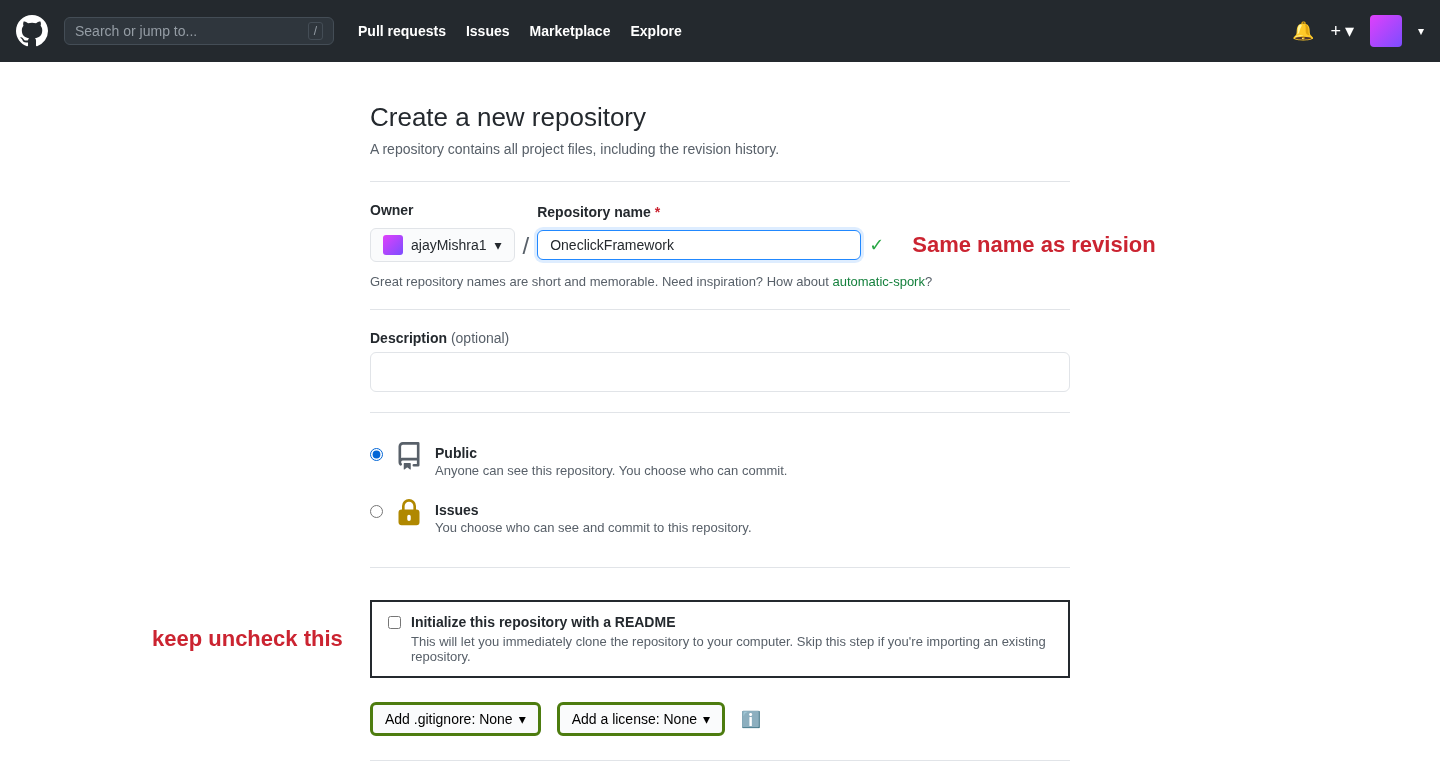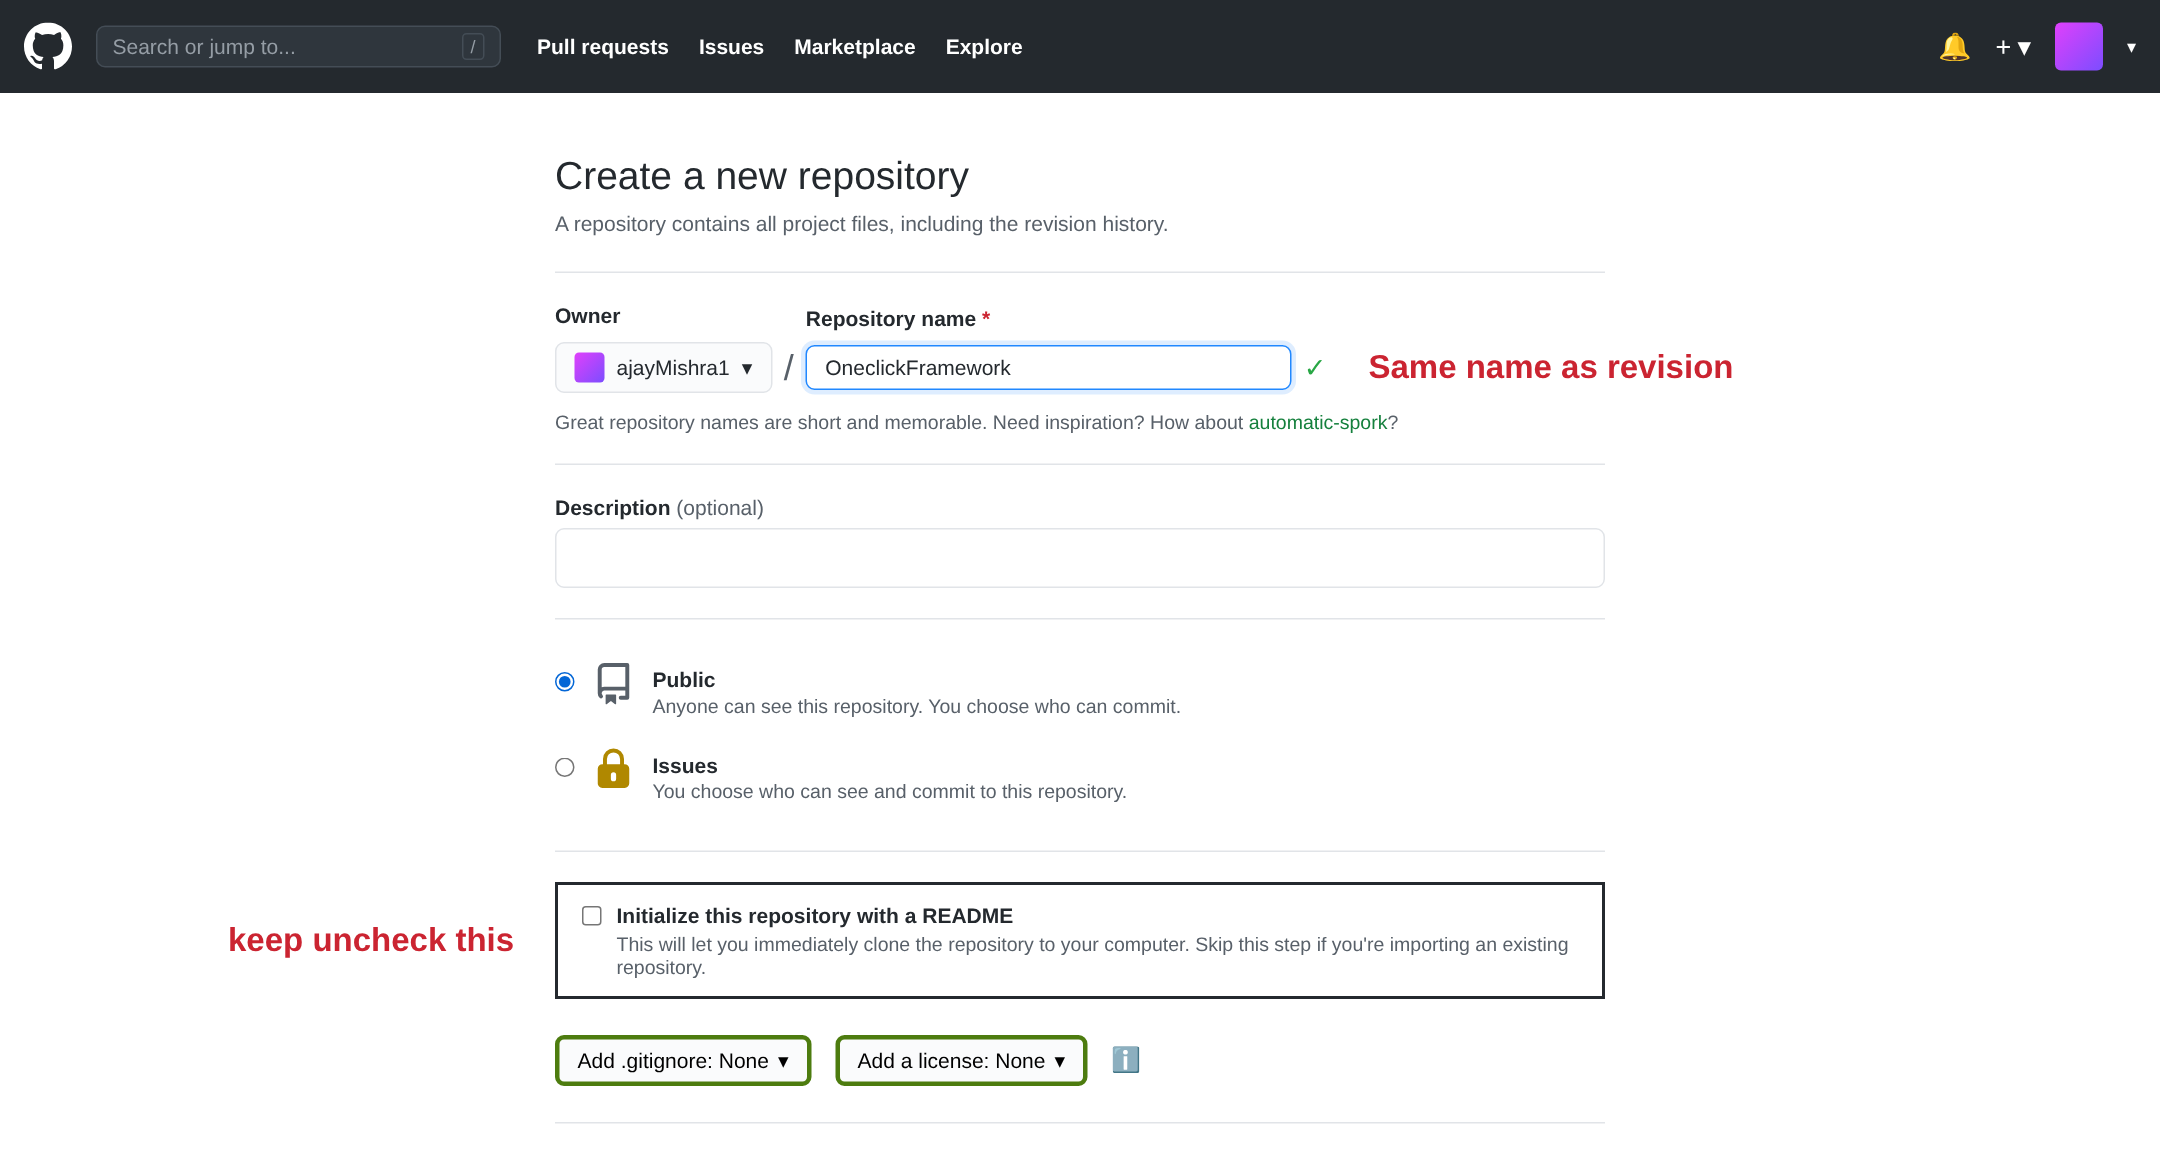--- a/index.html
+++ b/index.html
@@ -247,21 +247,21 @@
       color: #24292e;
     }
     .visibility-desc {
       font-size: 13px;
       color: #586069;
       margin-top: 2px;
     }
 
     
     .readme-section {
-      margin-top: 20px;
+      margin-top: 32px;
       margin-bottom: 20px;
     }
     .readme-box {
       border: 2px solid #24292e;
       padding: 12px 16px;
       display: inline-block;
       position: relative;
     }
     .readme-checkbox-row {
       display: flex;

